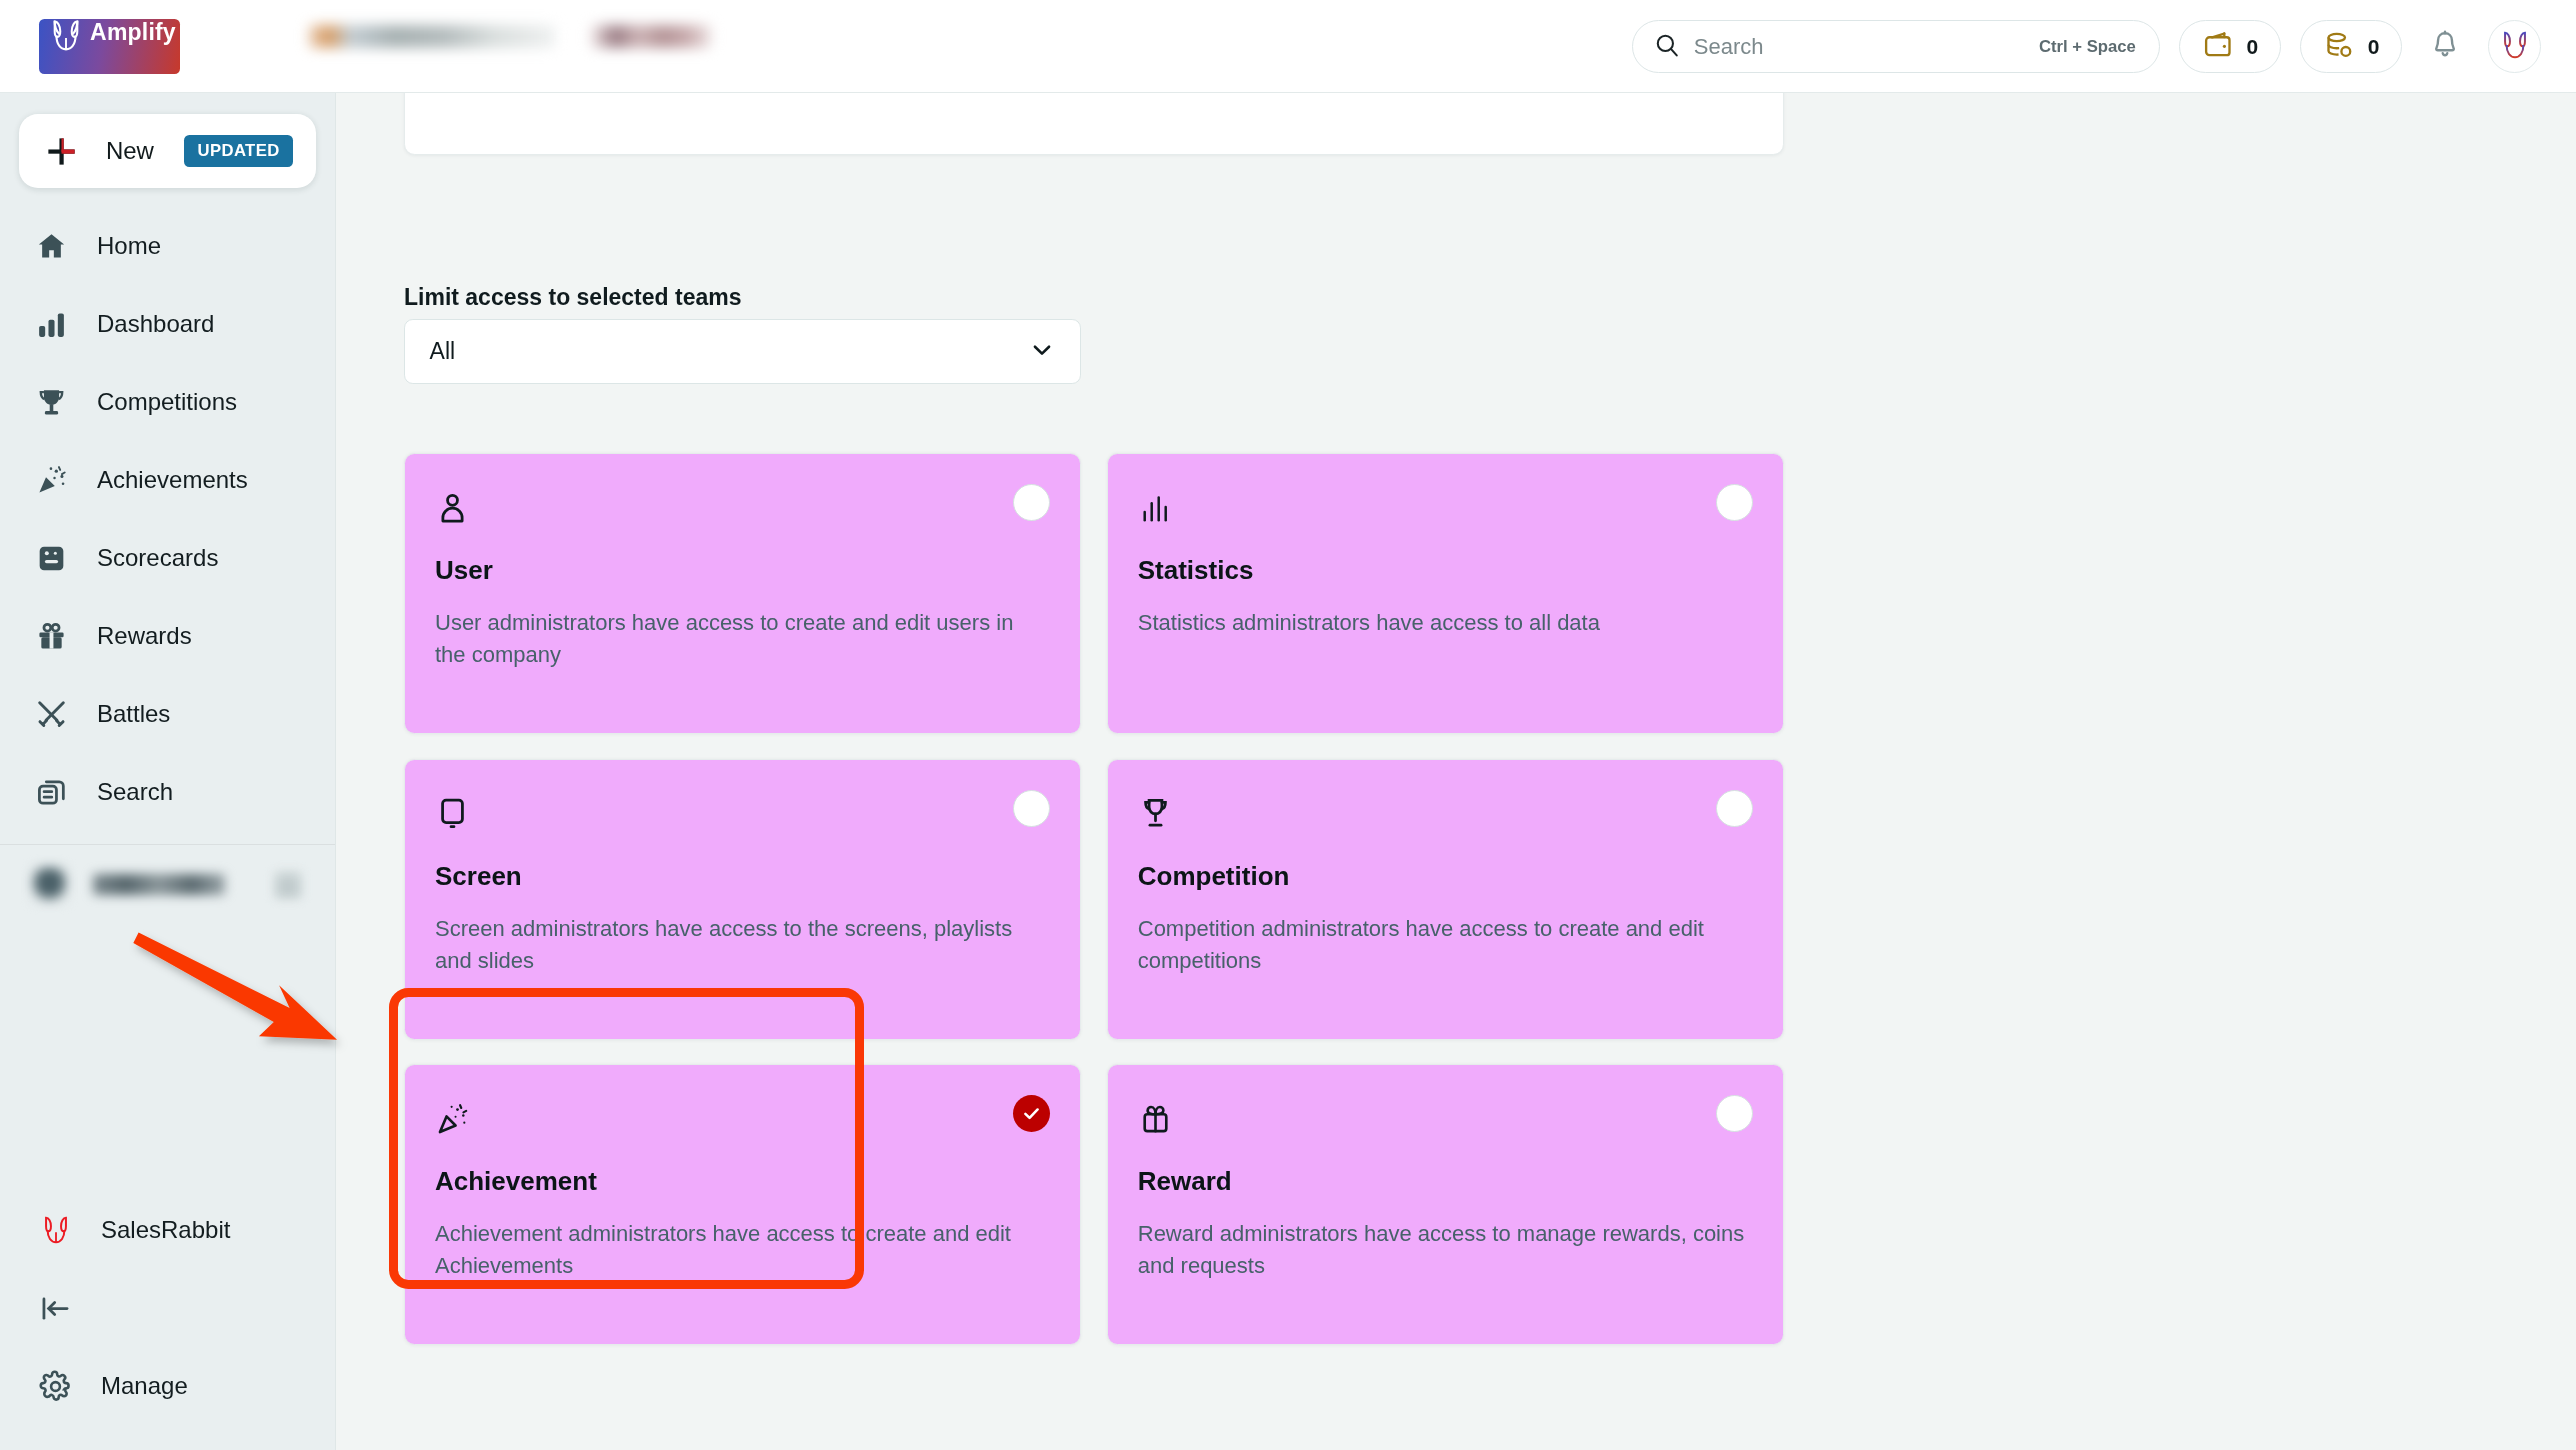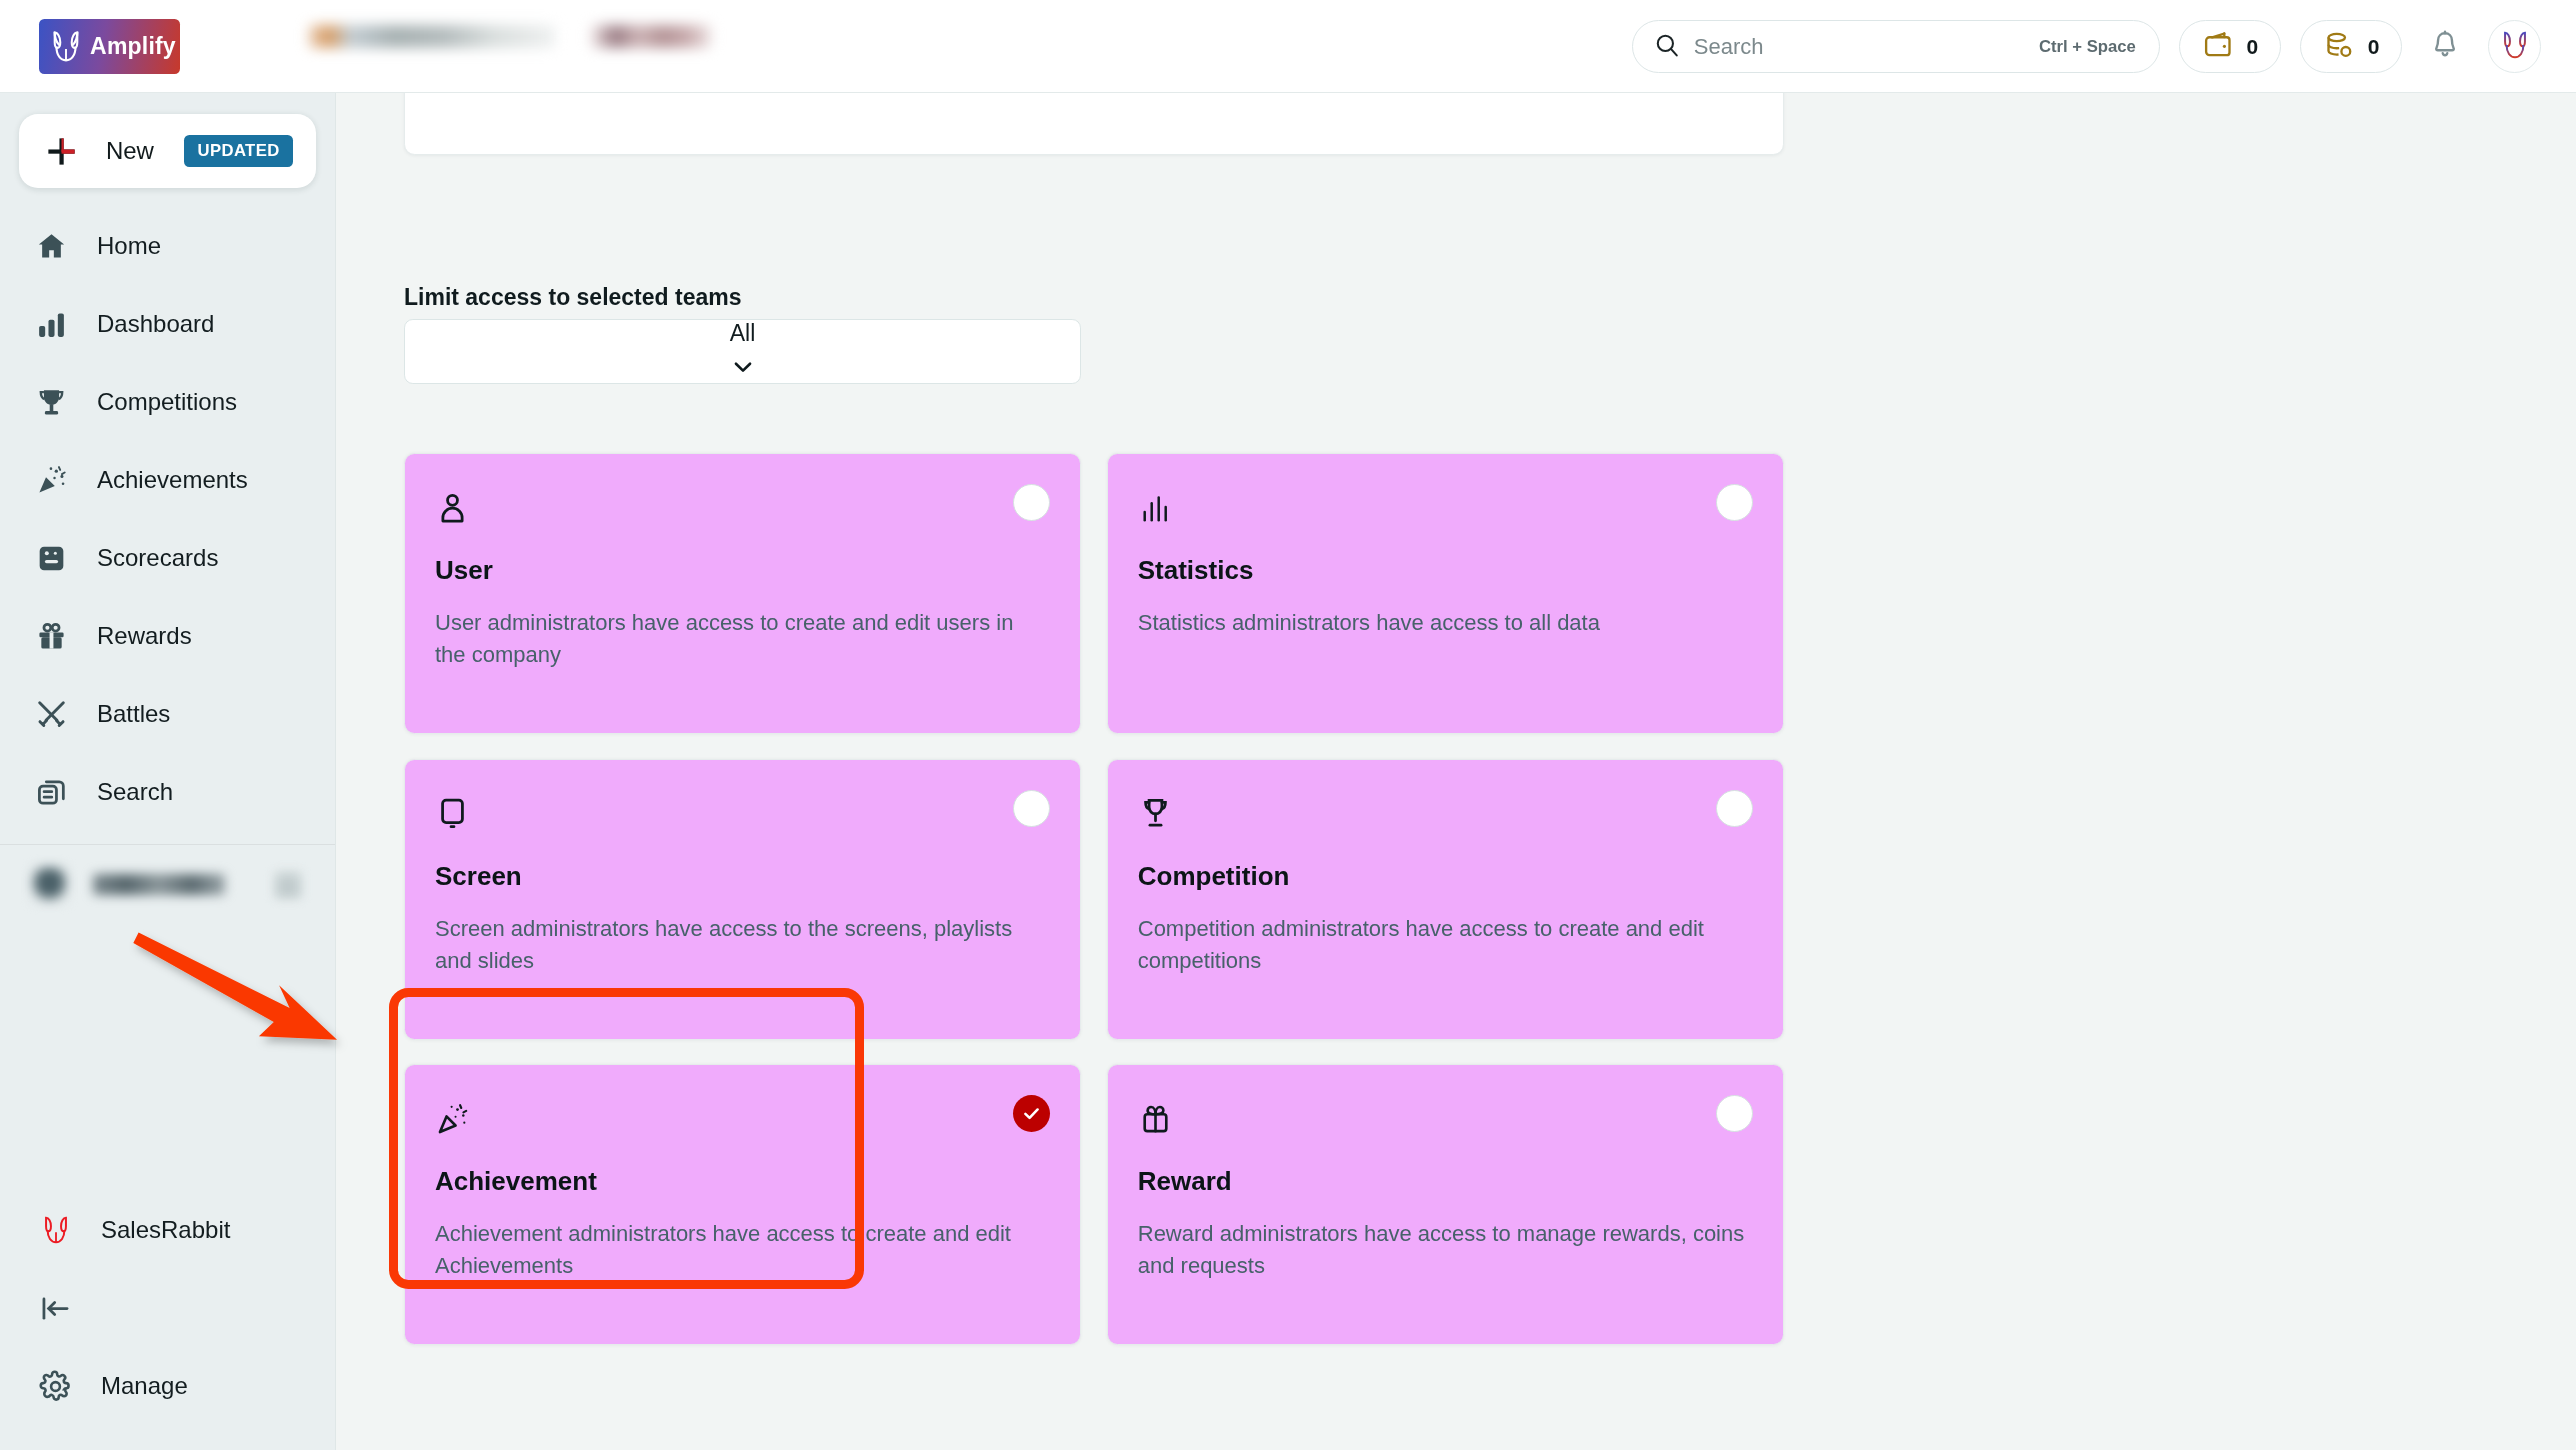--- a/index.html
+++ b/index.html
@@ -13,21 +13,21 @@
 
   
   .topbar {
     position: absolute; top: 0; left: 0; width: 2576px; height: 93px;
     background: #ffffff; border-bottom: 0.9px solid #e3eaea;
     display: flex; align-items: center;
   }
   .logo-box {
     margin-left: 39px; width: 141px; height: 55px; border-radius: 5.3px;
     background: linear-gradient(100deg, #3b53c4 0%, #7b4a9e 45%, #c7392b 100%);
-    display: flex; align-items: center; gap: 8.8px; padding-left: 12.3px;
+    display: flex; align-items: flex-start; gap: 8.8px; padding-left: 12.3px;
   }
   .logo-mark { width: 30px; height: 33px; flex: 0 0 auto; }
   .logo-text { color: #fff; font-size: 23px; font-weight: 700; letter-spacing: 0.2px; }
 
   .redact {
     border-radius: 4.4px;
     filter: blur(6.2px);
   }
   .redact-a {
     position: absolute; left: 309px; top: 24.6px; width: 246px; height: 23px;
@@ -107,21 +107,21 @@
     box-shadow: 0 0.9px 3.5px rgba(20,40,45,.06);
     padding: 0 32px; display: flex; align-items: flex-start;
   }
 
   .teams-label {
     position: absolute; left: 68px; top: 191px; font-size: 23px; color: #101b1e; font-weight: 600;
   }
   .teams-select {
     position: absolute; left: 68px; top: 226px; width: 677px; height: 65px;
     background: #fff; border: 0.9px solid #dce6e6; border-radius: 8.8px;
-    display: flex; align-items: center; padding: 0 24.6px; flex-direction: column;
+    display: flex; align-items: center; padding: 0 24.6px;
   }
   .teams-select .val { font-size: 23px; color: #101b1e; flex: 1; }
 
   .grid {
     position: absolute; left: 68px; top: 360px; width: 1380px;
     display: grid; grid-template-columns: 1fr 1fr; column-gap: 25.5px; row-gap: 24.6px;
   }
   .role-card {
     position: relative; background: #f0abfc; border: 0.9px solid #e6ecec; border-radius: 10.6px;
     box-shadow: 0 0.9px 3.5px rgba(20,40,45,.05);

